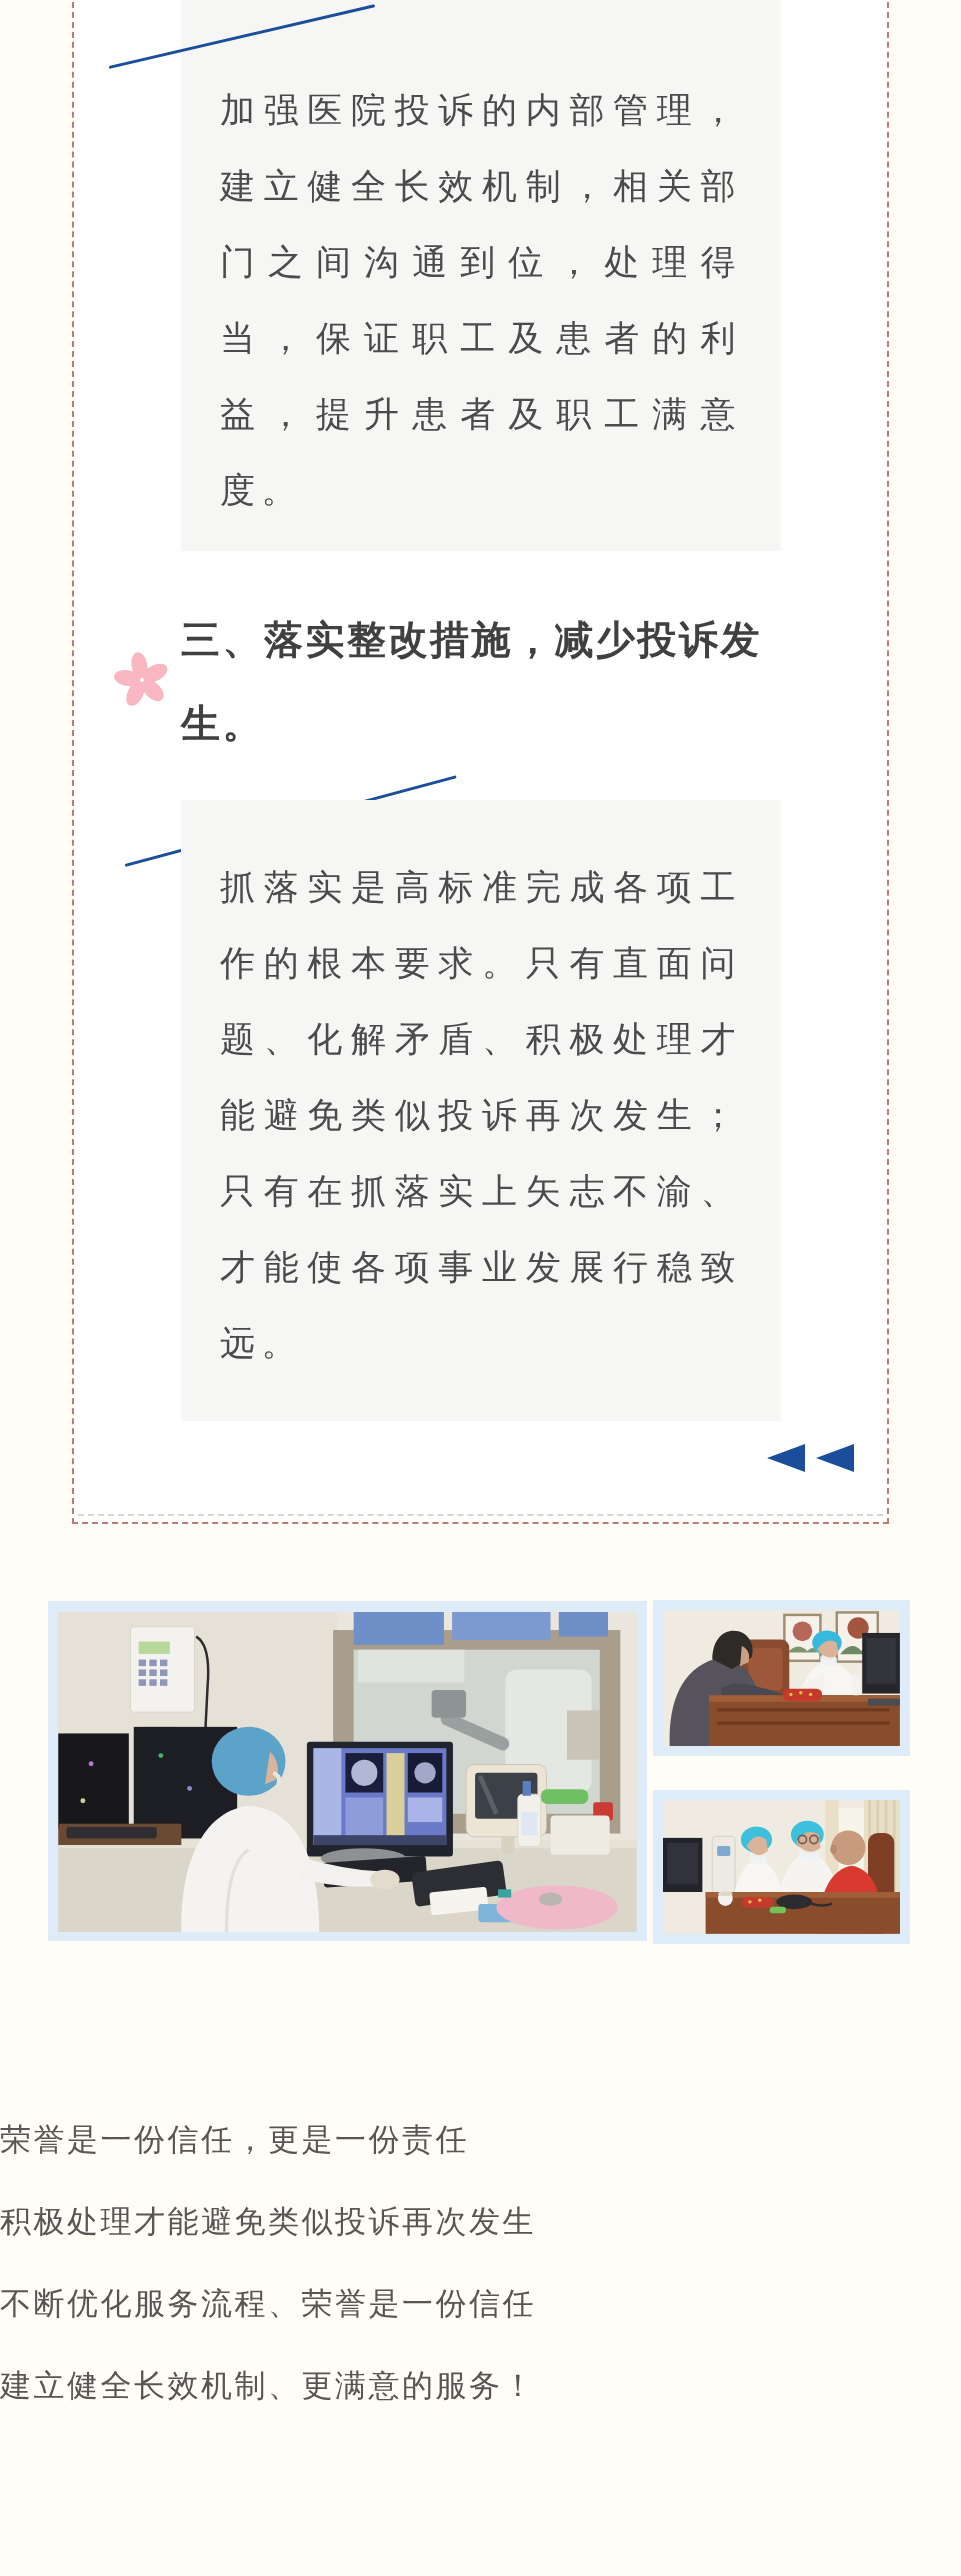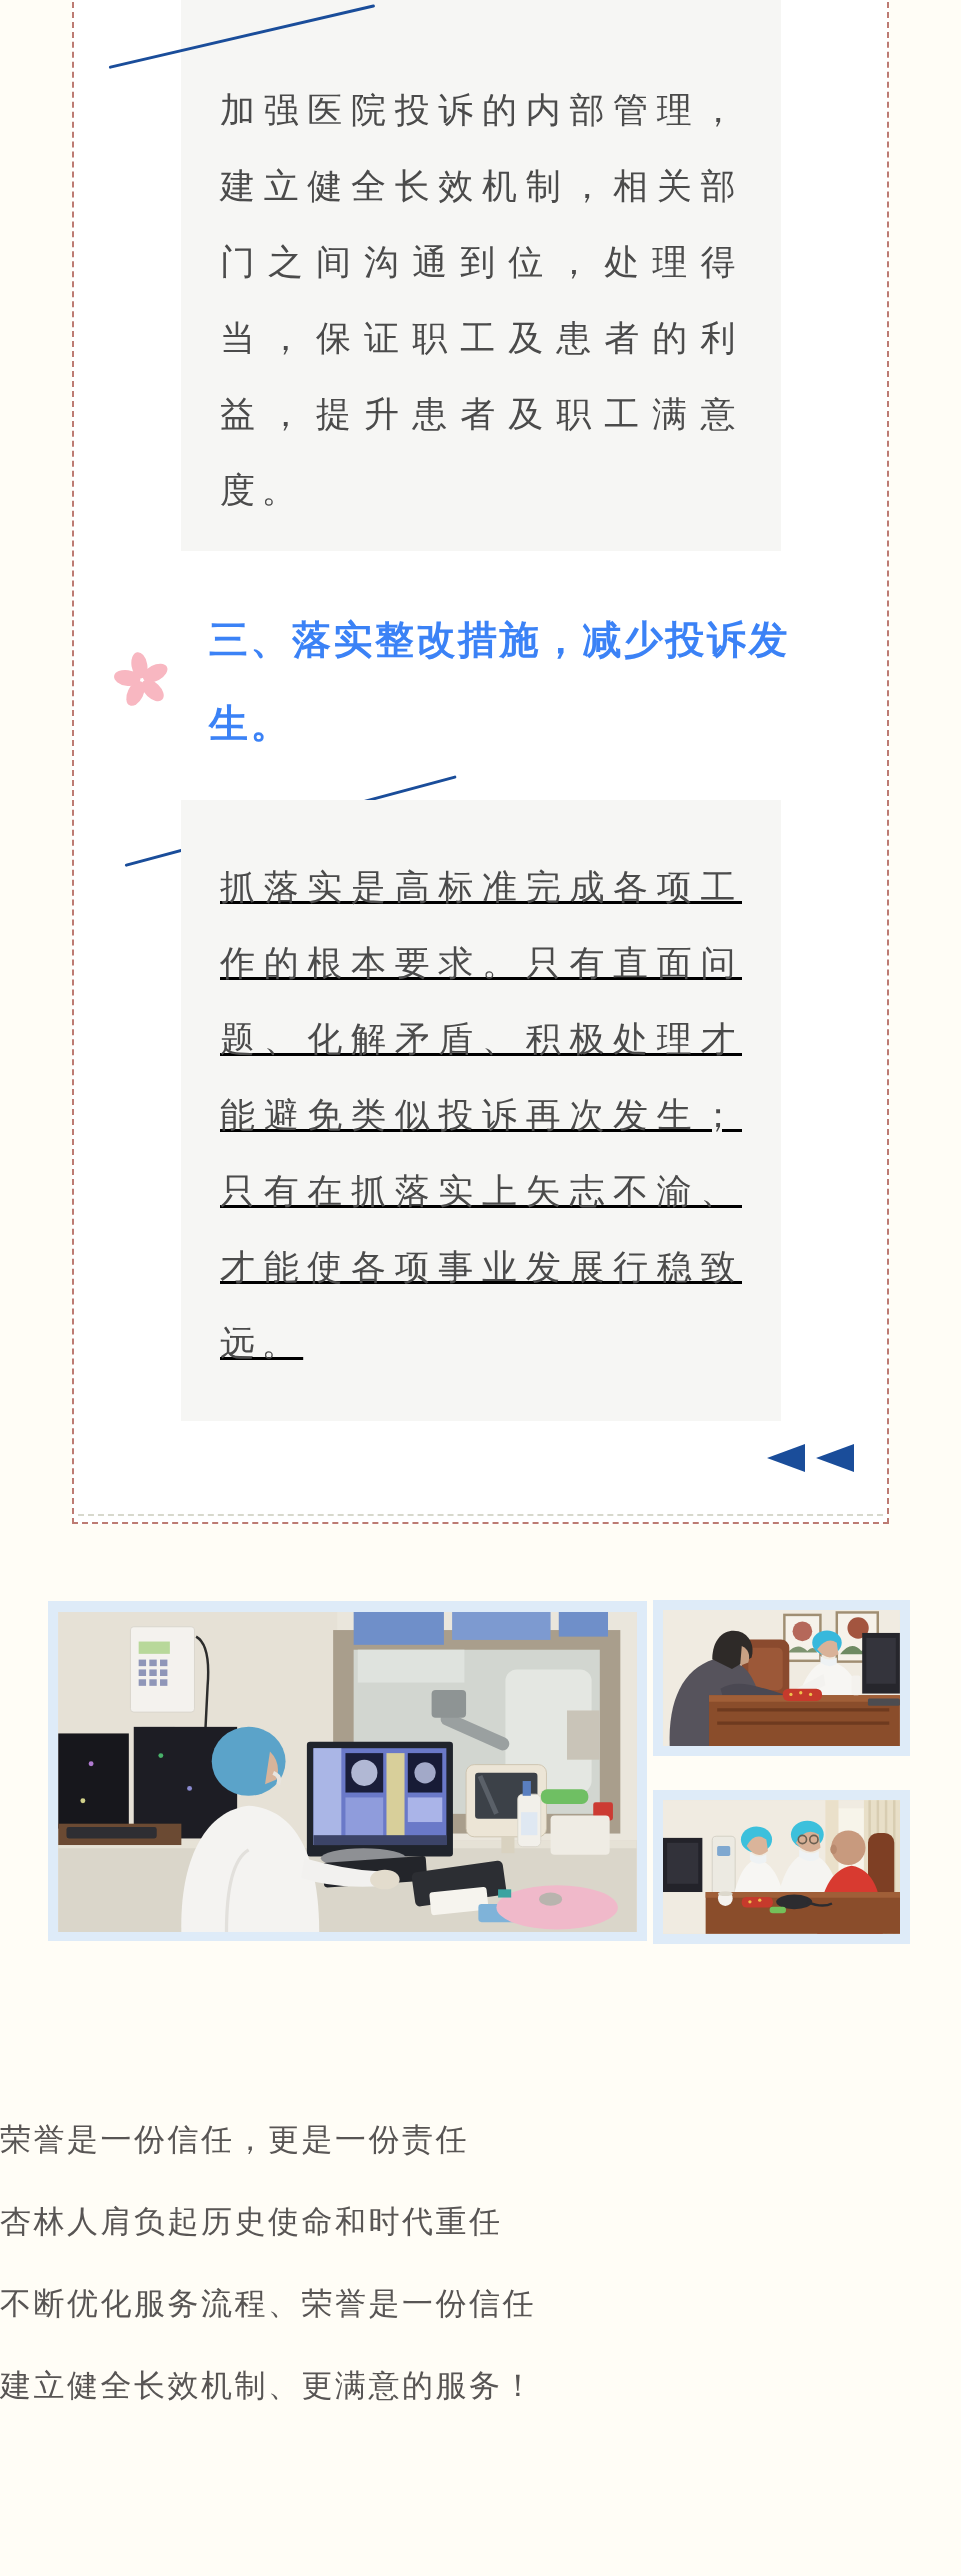--- a/index.html
+++ b/index.html
@@ -11,30 +11,30 @@
     background:#ffffff;box-sizing:border-box;
     border-left:2.5px dashed #bd7b73;border-right:2.5px dashed #bd7b73;border-bottom:2.5px dashed #bd7b73;}
   .faint-dash{position:absolute;left:78px;top:1514px;width:805px;height:0;
     border-top:2.5px dashed rgba(150,152,120,0.38);}
 
   
   .gray-box{position:absolute;left:181px;width:600px;background:#f6f6f4;box-sizing:border-box;}
   .gray-box p{margin:0;font-size:35px;line-height:76px;letter-spacing:6.6px;color:#4b4b4b;
     text-align:justify;word-break:break-all;}
   .box1{top:-49px;height:600px;padding:121px 39px 0 39px;}
-  .box2{top:800px;height:621px;padding:49px 39px 0 39px;text-decoration:underline;}
+  .box2{top:800px;height:621px;padding:49px 39px 0 39px;}
 
   
   .blue-line{position:absolute;height:3.3px;background:#1a4d9a;transform-origin:left center;border-radius:1.6px;}
   .line1{left:109px;top:66px;width:273px;transform:rotate(-13.1deg);}
   .line2{left:125px;top:864px;width:343px;transform:rotate(-15deg);}
 
   
-  .heading{position:absolute;left:181px;top:598px;width:624px;color:#3b82f6;
-    font-size:39px;font-weight:bold;line-height:84px;letter-spacing:2.5px;margin-left:28px;}
+  .heading{position:absolute;left:181px;top:598px;width:624px;color:#404040;
+    font-size:39px;font-weight:bold;line-height:84px;letter-spacing:2.5px;}
   .flower{position:absolute;left:113px;top:651px;width:58px;height:58px;}
 
   
   .tri{position:absolute;width:0;height:0;border-style:solid;
     border-width:14px 38px 14px 0;border-color:transparent #1a4d9a transparent transparent;}
   .tri1{left:767px;top:1444px;}
   .tri2{left:816px;top:1444px;}
 
   
   .photo-frame{position:absolute;background:#deebf8;}
@@ -284,19 +284,19 @@
           <circle cx="106" cy="124" r="2" fill="#f0c24c"></circle>
             <circle cx="118" cy="122" r="2" fill="#f0c24c"></circle>
           <rect x="130" y="130" width="20" height="8" rx="4" fill="#74c05a"></rect>
         </g>
       </svg>
     </div>
   </div>
 
   <div class="closing">
     <div>荣誉是一份信任，更是一份责任</div>
-    <div>杏林人肩负起历史使命和时代重任</div>
+    <div>积极处理才能避免类似投诉再次发生</div>
     <div>不断优化服务流程、荣誉是一份信任</div>
     <div>建立健全长效机制、更满意的服务！</div>
   </div>
 
 </div>
 
 
 </body></html>

